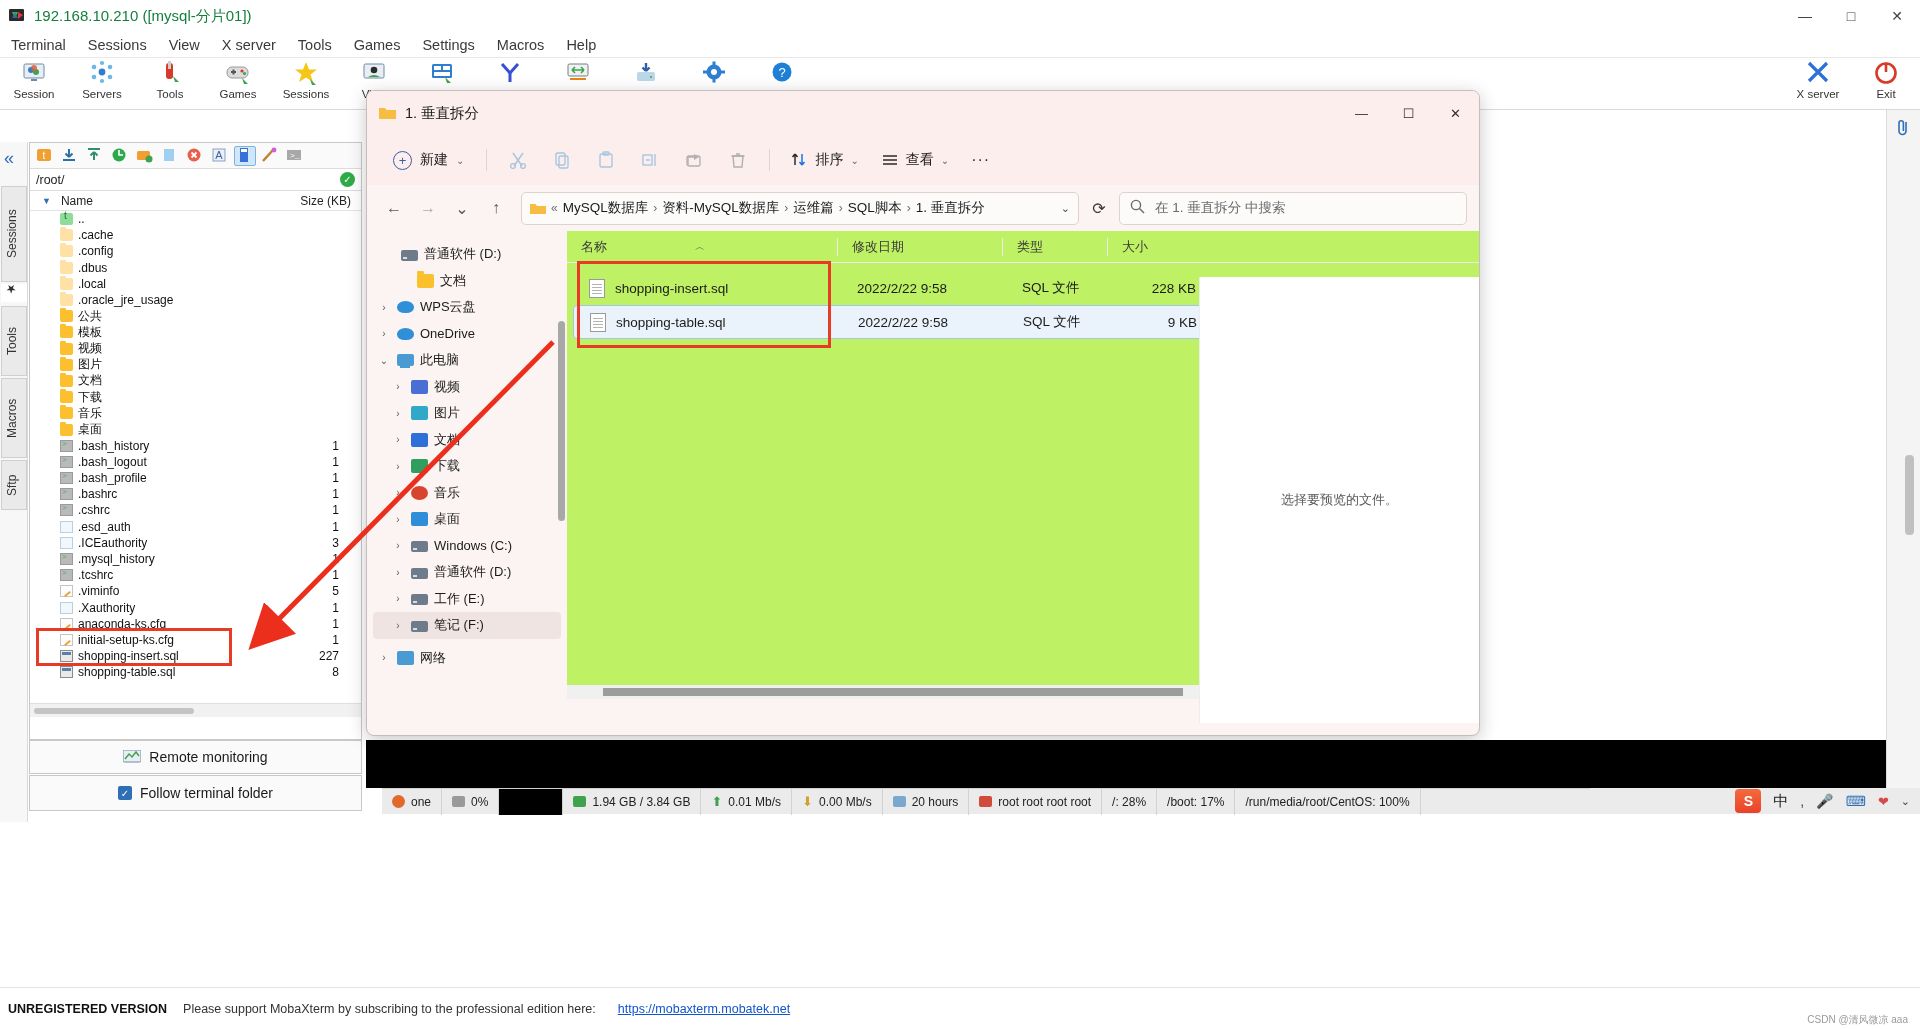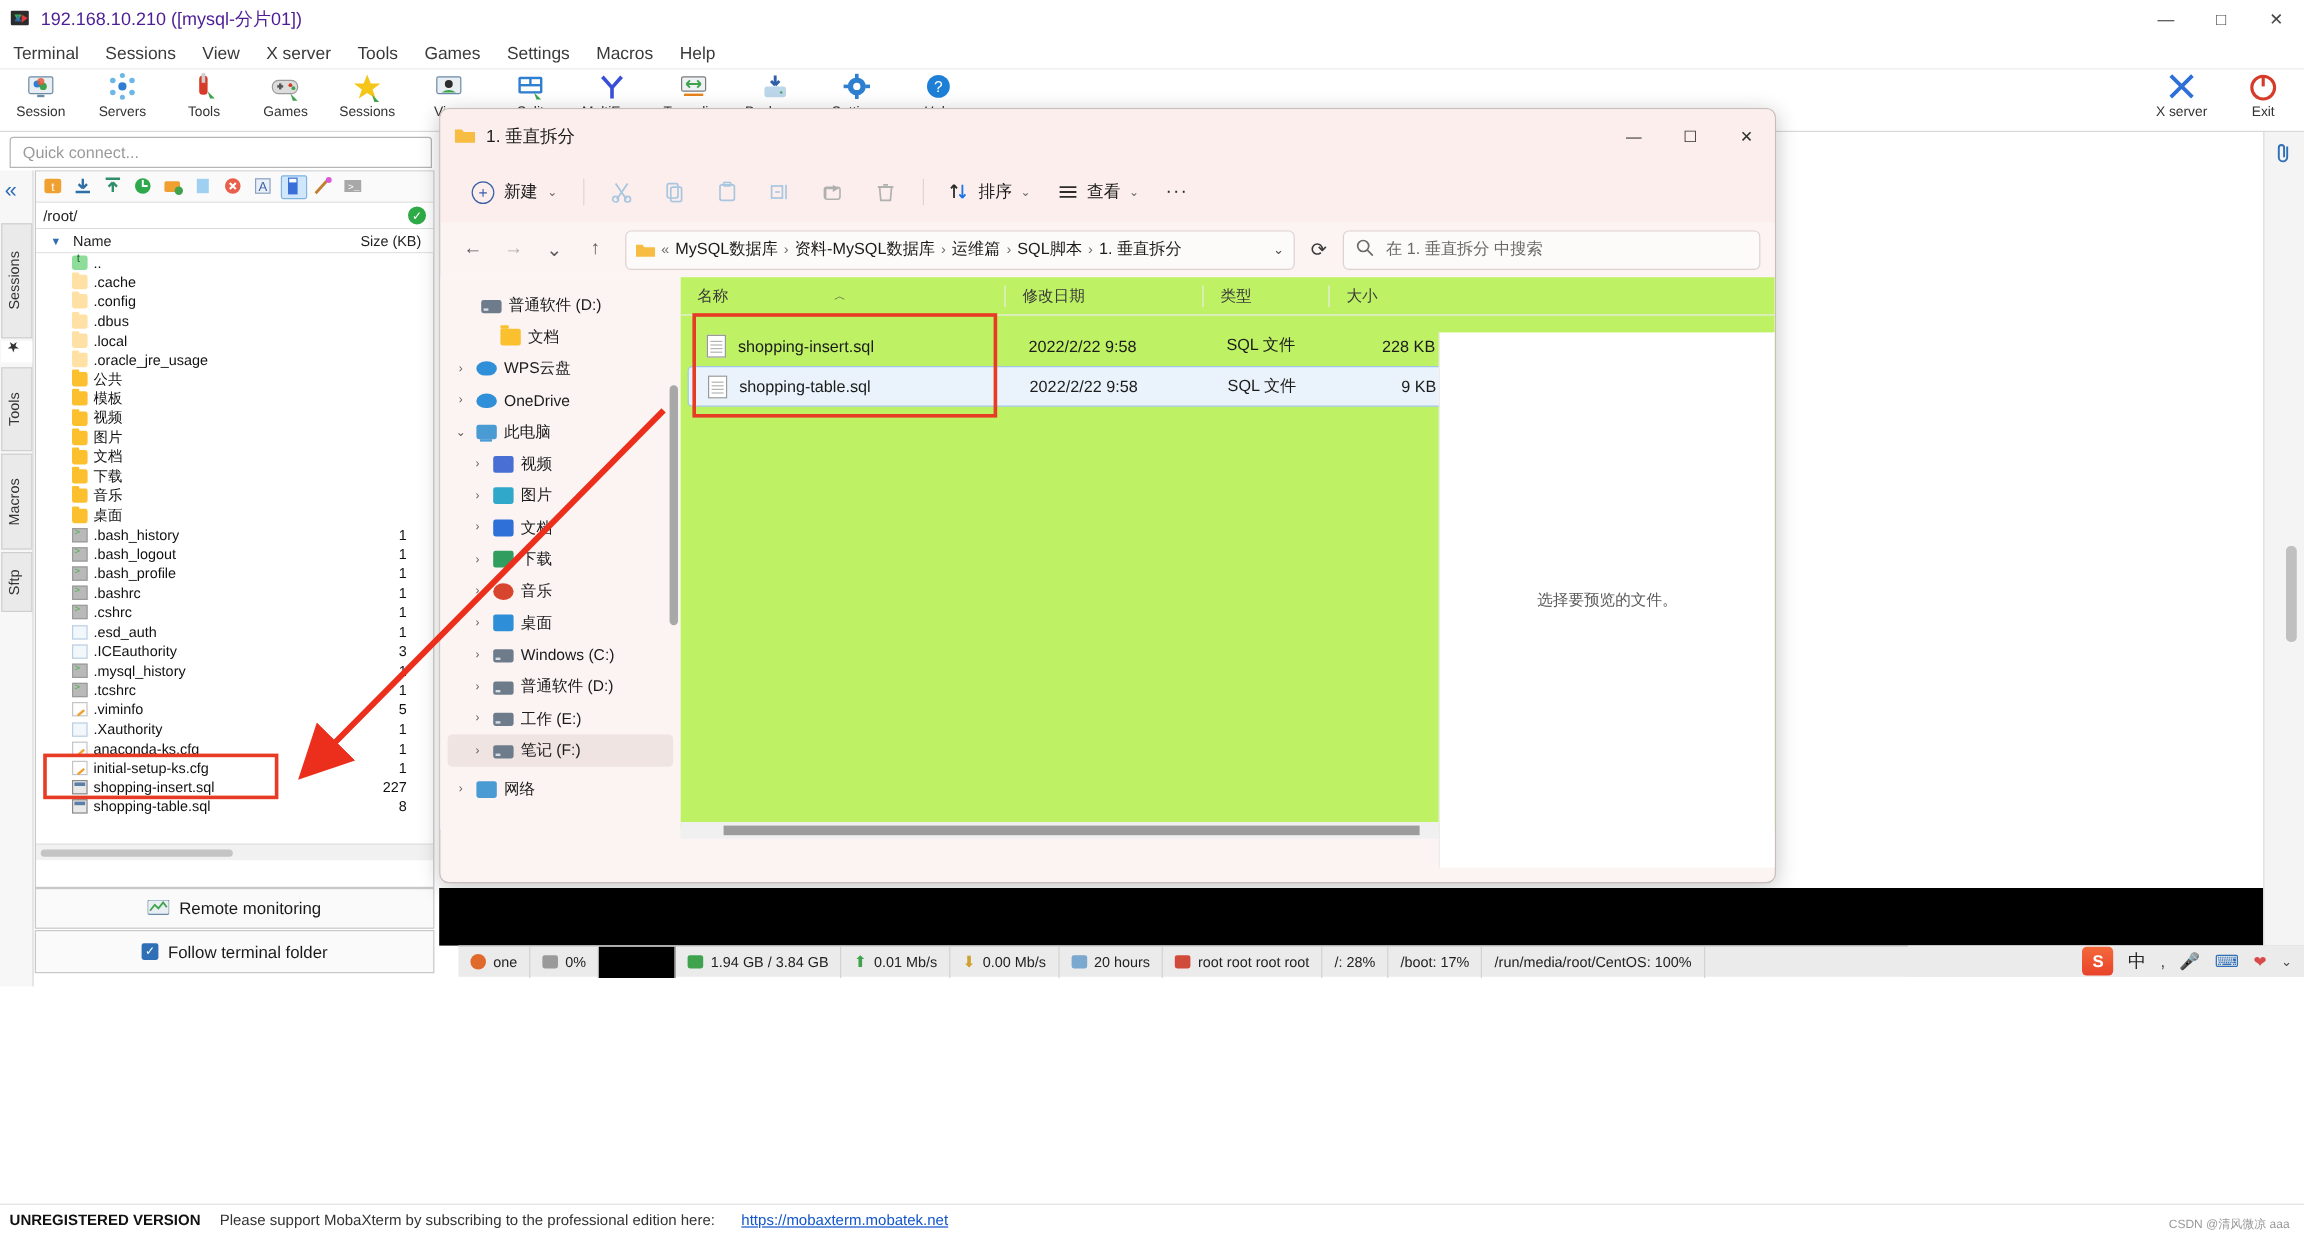--- a/index.html
+++ b/index.html
@@ -13,21 +13,21 @@
 
   
   .moba-titlebar {
     position: absolute; left: 0; top: 0; width: 1920px; height: 32px;
     background: #ffffff; display: flex; align-items: center;
   }
   .moba-title-icon {
     width: 18px; height: 18px; margin-left: 8px; margin-right: 8px;
     position: relative;
   }
-  .moba-title-text { font-size: 15px; color: #4c1d95; }
+  .moba-title-text { font-size: 15px; color: #15803d; }
   .moba-winbtns { margin-left: auto; display: flex; height: 32px; }
   .moba-winbtn {
     width: 46px; height: 32px; display: flex; align-items: center;
     justify-content: center; color: #444; font-size: 14px;
   }
 
   .moba-menubar {
     position: absolute; left: 0; top: 32px; width: 1920px; height: 26px;
     background: #ffffff; display: flex; align-items: center;
     border-bottom: 1px solid #e8e8e8;
@@ -175,21 +175,21 @@
     padding: 0 10px; border-right: 1px solid #d2d2d2; white-space: nowrap;
   }
   .st-black { background: #000; width: 64px; }
   .dot-ico { width: 13px; height: 13px; border-radius: 50%; background: #e06a2b; }
   .sq-ico { width: 13px; height: 11px; border-radius: 2px; background: #7aa8cf; }
   .sq-ico.green { background: #3fa34d; }
   .sq-ico.grey { background: #9a9a9a; }
   .sq-ico.red { background: #d14b3a; }
 
   .bottom-bar {
-    position: absolute; left: 0; bottom: 0; width: 1920px; height: 26px;
+    position: absolute; left: 0; bottom: 0; width: 1920px; height: 42px;
     background: #fff; display: flex; align-items: center; font-size: 12.5px;
     border-top: 1px solid #e2e2e2;
   }
   .unreg { font-weight: bold; color: #111; padding-left: 8px; }
   .support { color: #333; margin-left: 16px; }
   .supportlink { color: #1155cc; text-decoration: underline; margin-left: 22px; }
 
   
   .tray {
     position: absolute; right: 0; top: 788px; width: 330px; height: 26px;
@@ -552,21 +552,20 @@
           <svg width="26" height="26" viewBox="0 0 26 26">
               <circle cx="13" cy="13" r="9.5" fill="none" stroke="#d63b2a" stroke-width="2.6"></circle>
               <rect x="11.7" y="3" width="2.6" height="9" fill="#d63b2a"></rect>
             </svg>
         </div>
         <div class="tb-lbl">Exit</div>
       </div>
     </div>
   </div>
 
-  <div class="quickconnect">Quick connect...</div>
 
   <div class="vstrip">
     <div class="vstrip-chev">«</div>
     <div class="vtab" style="top:44px;height:96px;">Sessions</div>
     <div class="vtab" style="top:142px;height:18px;background:#fff;border:none;">★</div>
     <div class="vtab" style="top:164px;height:70px;">Tools</div>
     <div class="vtab" style="top:236px;height:80px;">Macros</div>
     <div class="vtab" style="top:318px;height:50px;">Sftp</div>
   </div>
 

